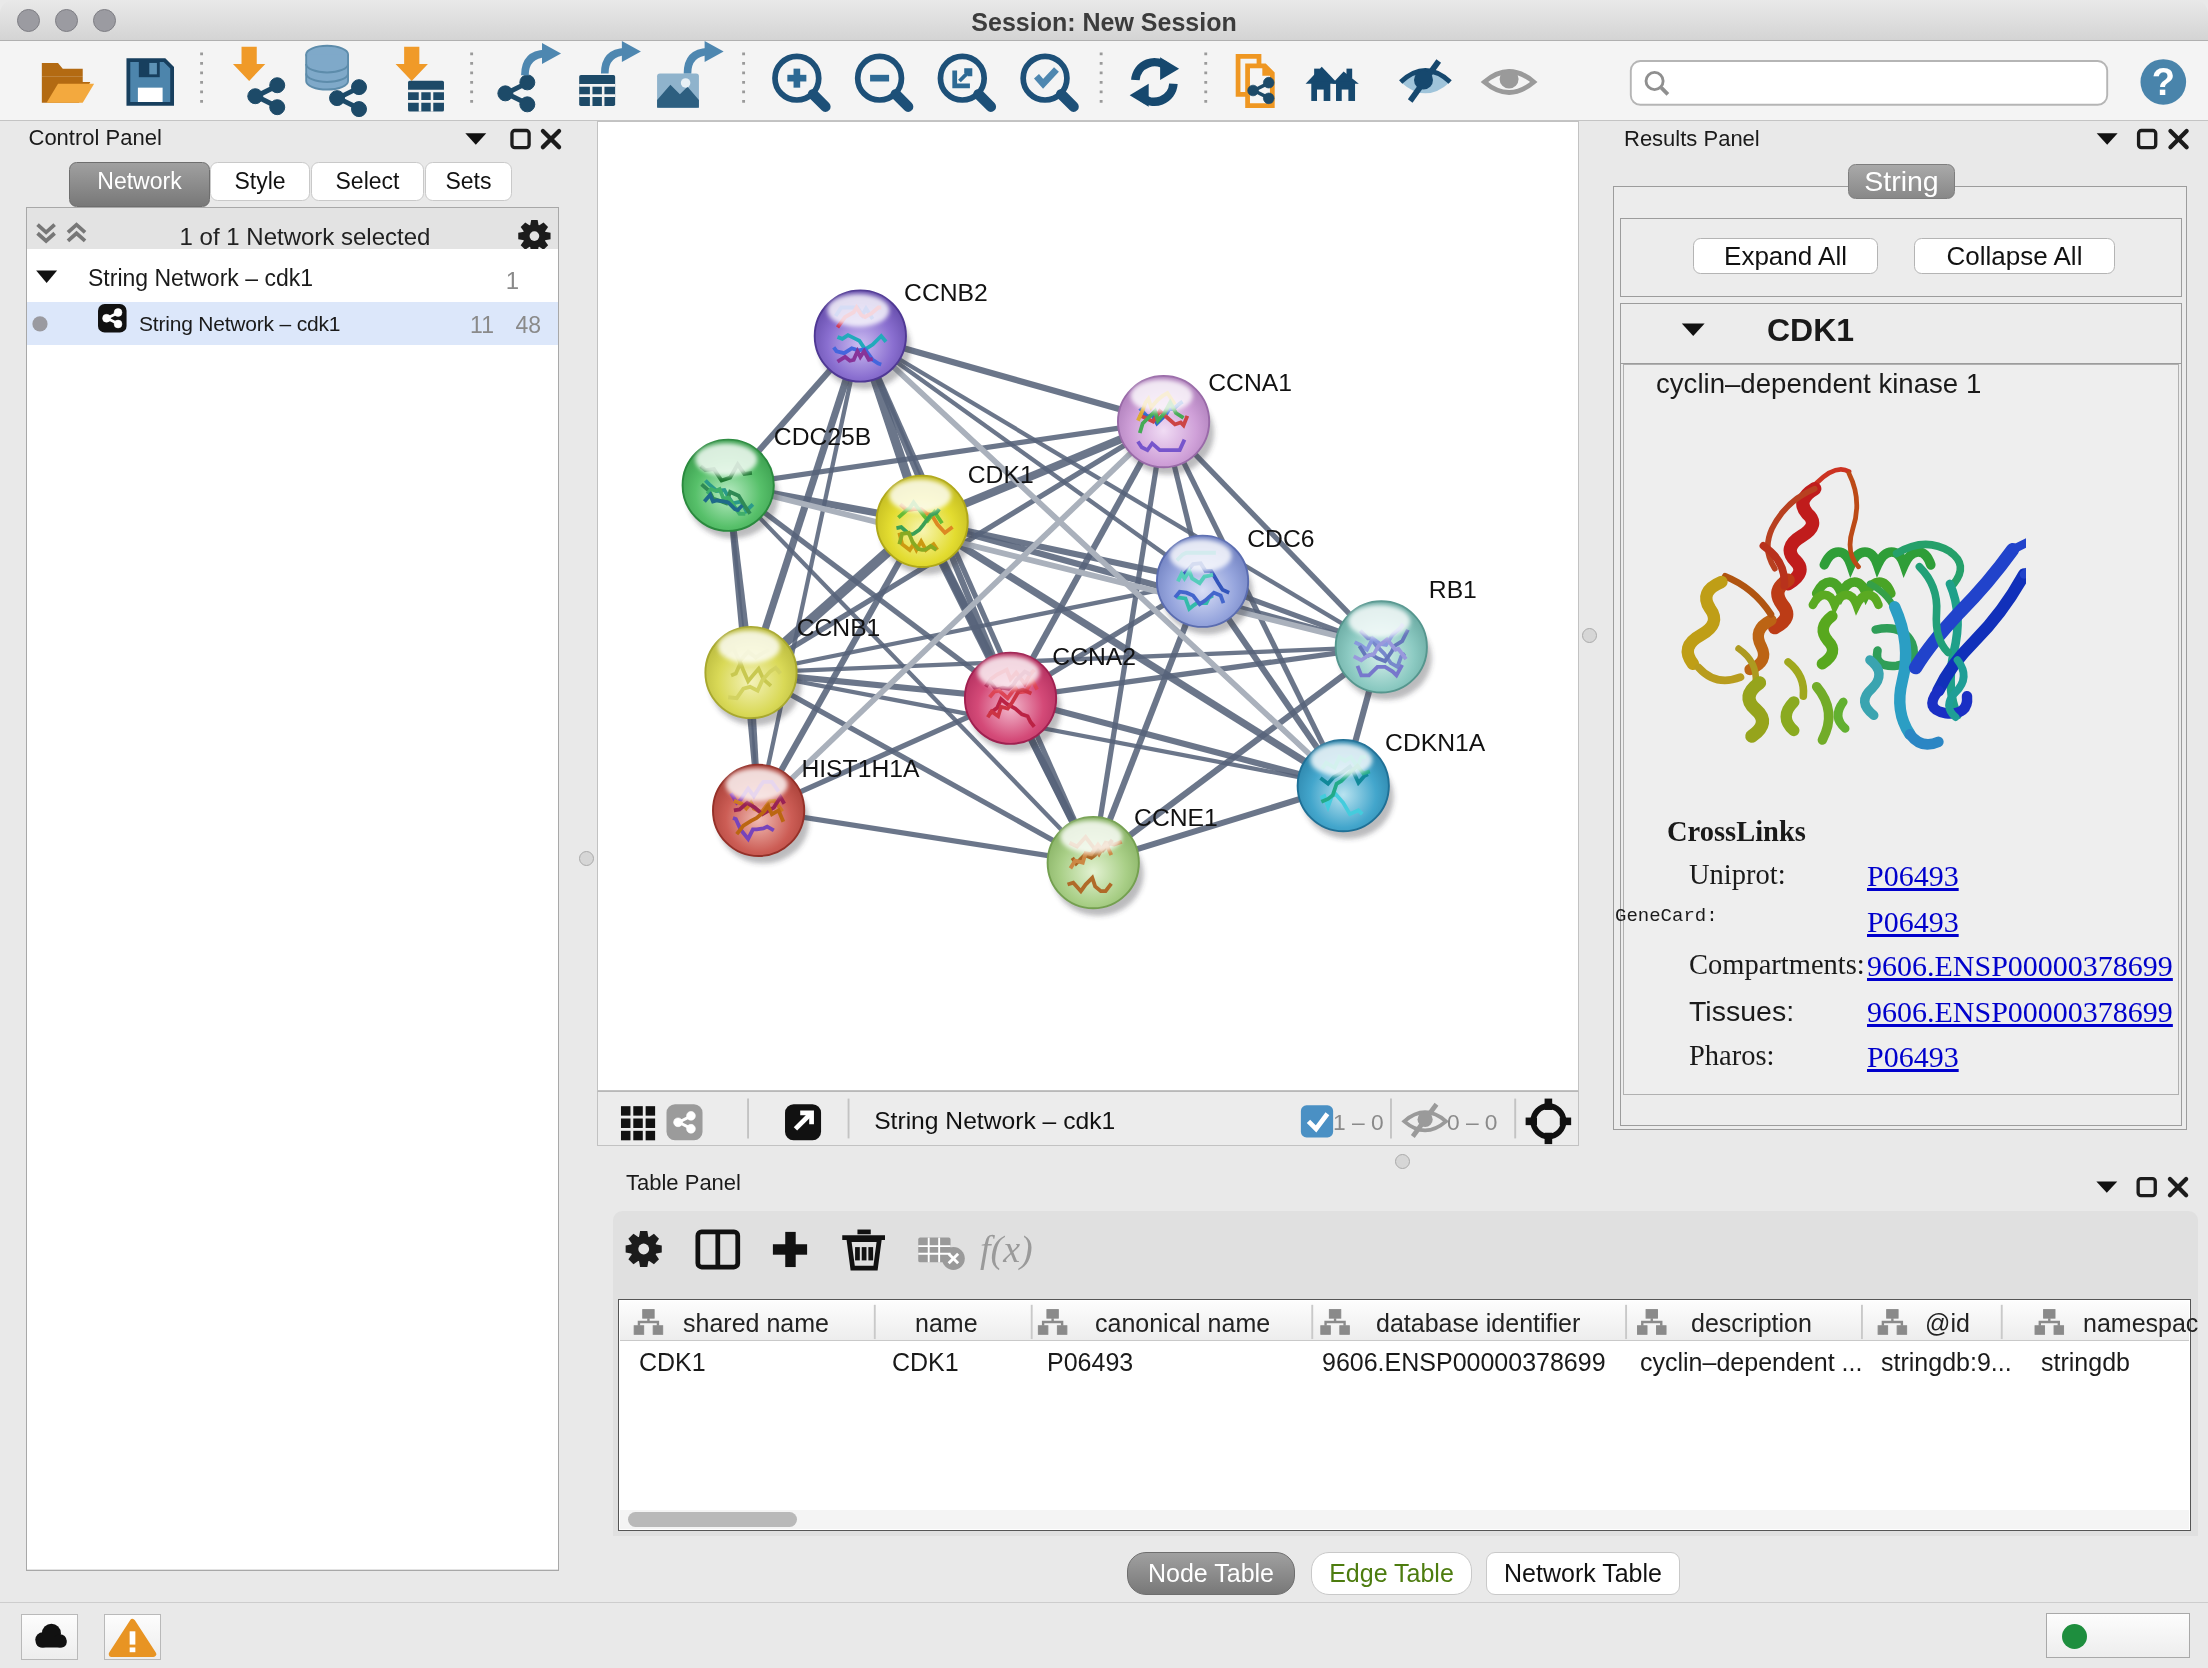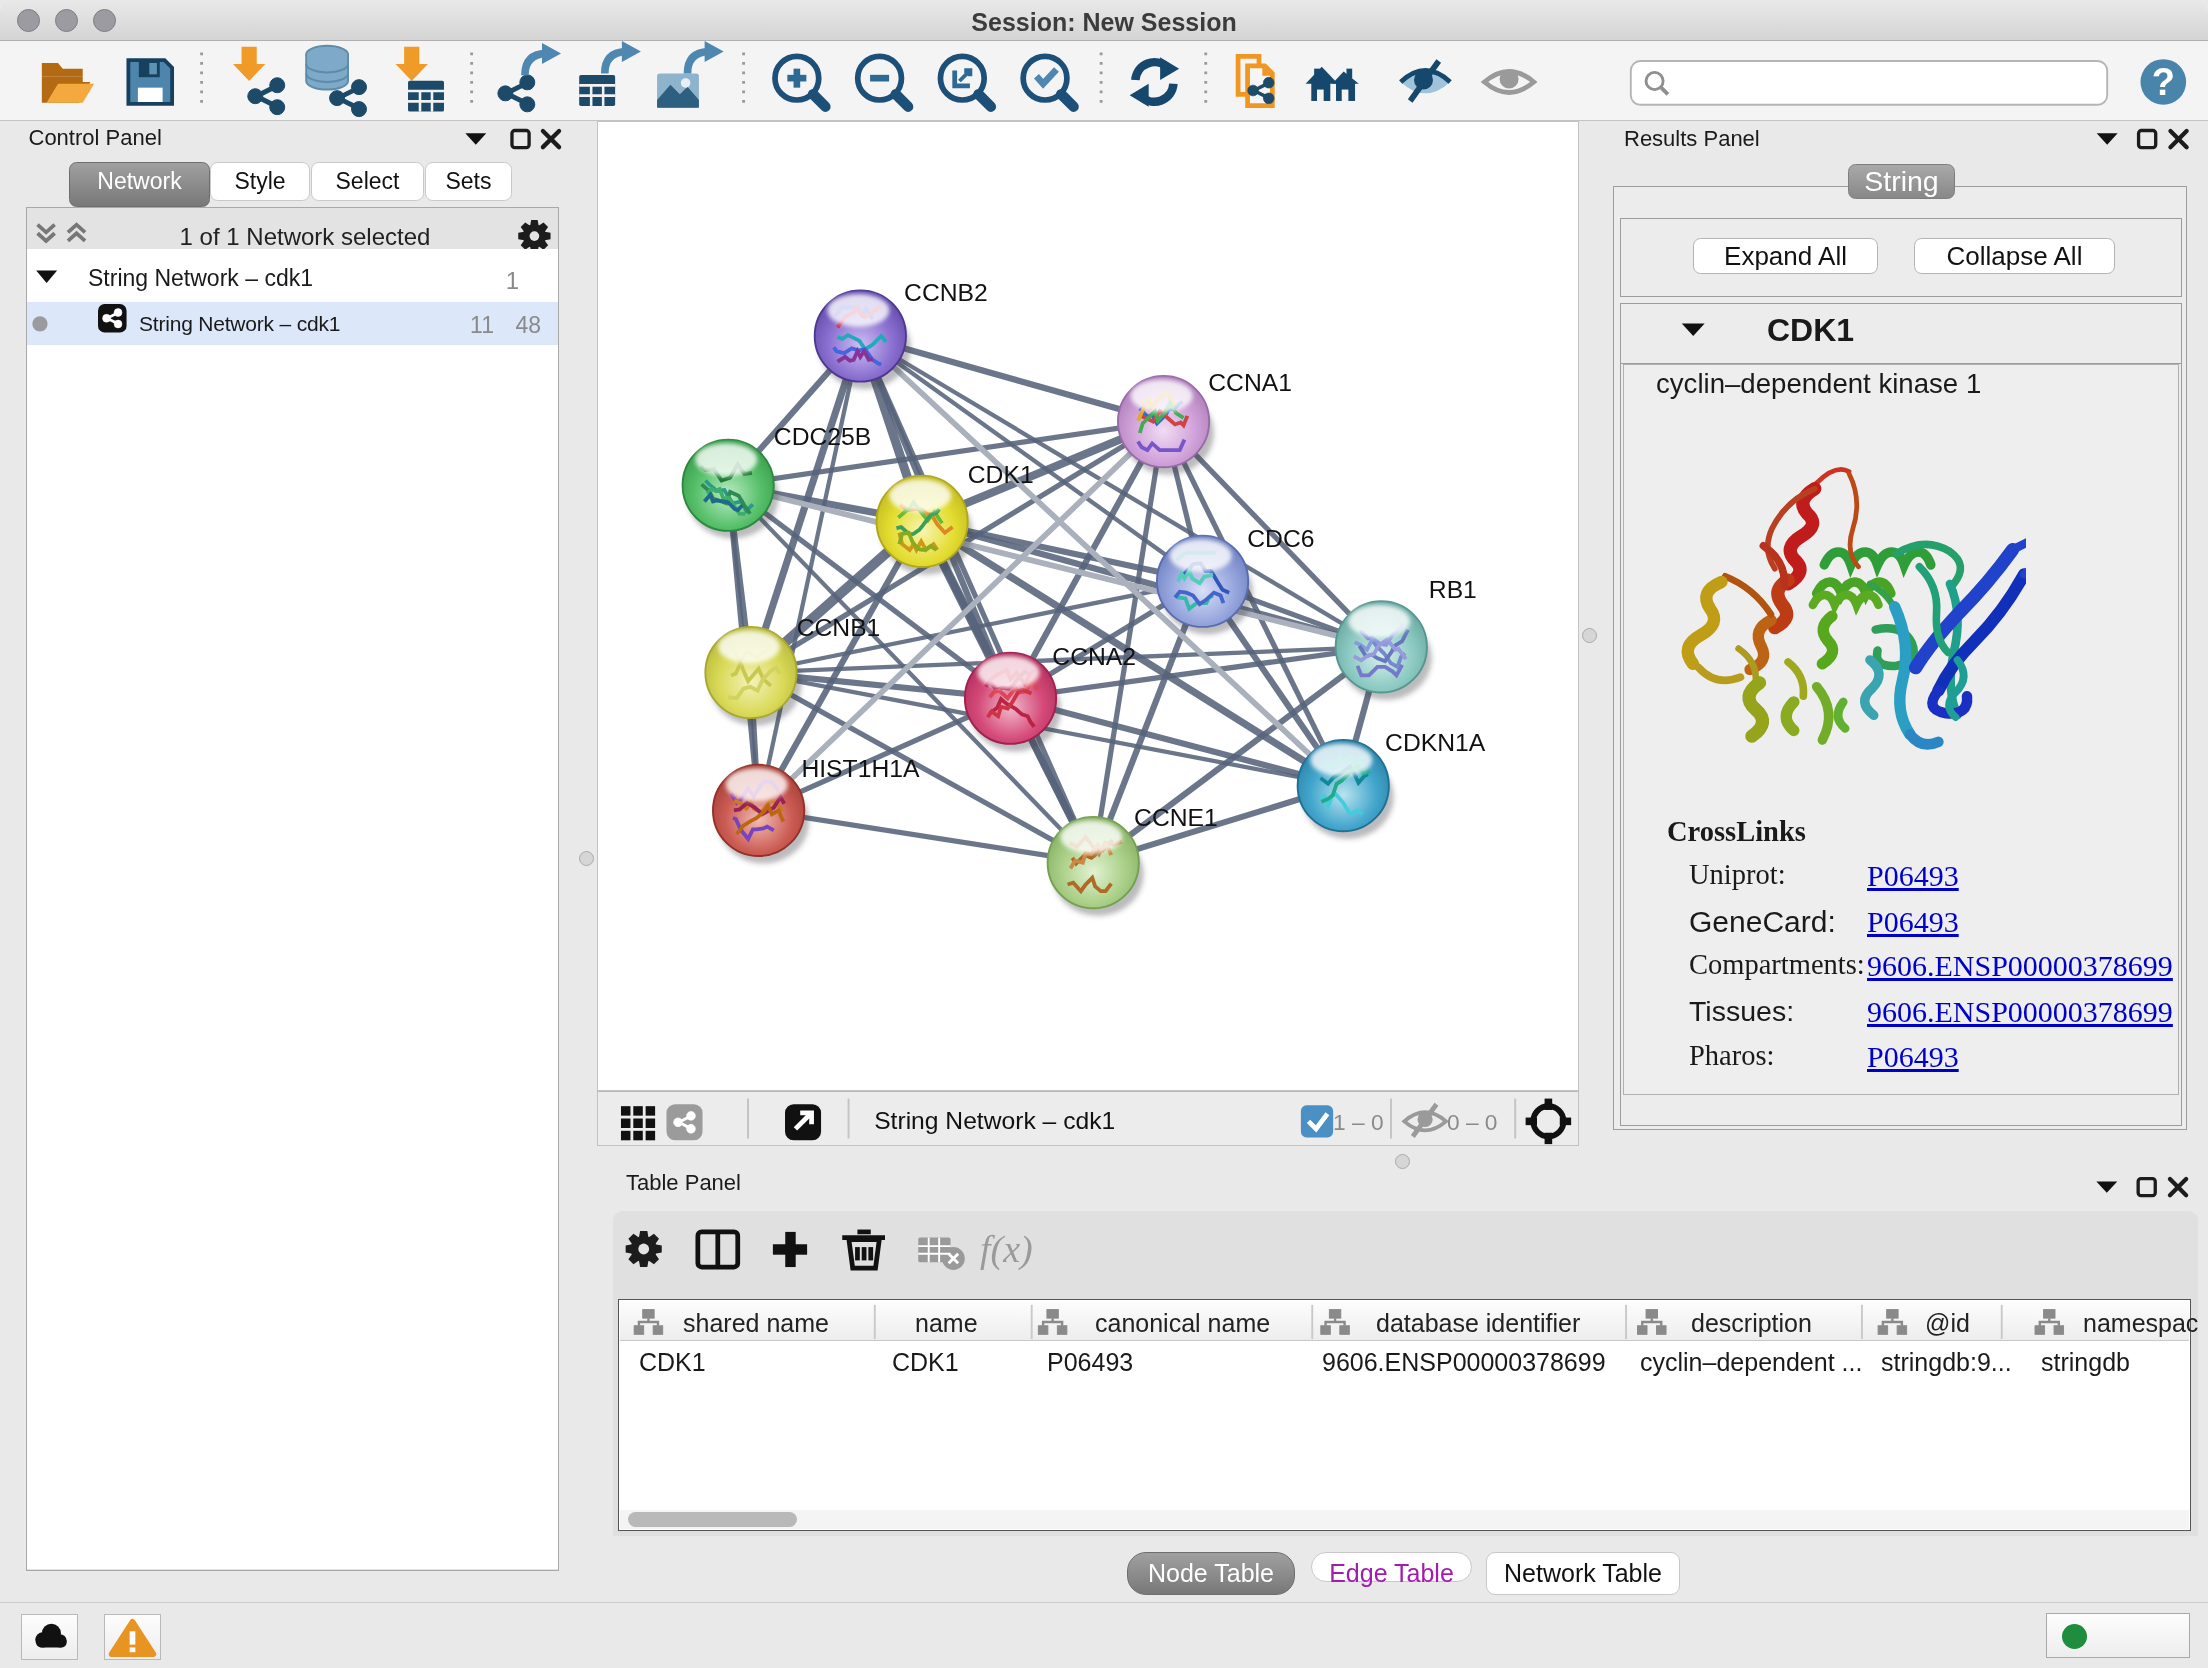--- a/index.html
+++ b/index.html
@@ -541,21 +541,21 @@
       <path d="M 260 110 Q 280 130 278 158 Q 276 186 290 200" stroke="#22a078" stroke-width="8"></path>
       <path d="M 208 208 q 18 14 2 30 q -16 14 2 28" stroke="#3aa4b0" stroke-width="10"></path>
       <path d="M 96 88 Q 120 104 118 130" stroke="#b8321c" stroke-width="8"></path>
       <path d="M 300 208 q 14 18 -2 34 q -14 14 0 26" stroke="#1f9e96" stroke-width="8"></path>
       <path d="M 122 210 Q 140 224 138 246" stroke="#a0a81e" stroke-width="8"></path>
     </g>
   </svg>
 <div class="txt" style="left:1667px;top:816px;font-family:'Liberation Serif',serif;font-size:28.5px;font-weight:bold">CrossLinks</div>
 <div class="txt" style="left:1689px;top:859px;font-family:'Liberation Serif',serif;font-size:28.5px">Uniprot:</div>
 <div class="txt" style="left:1867px;top:859px;font-family:'Liberation Serif',serif;font-size:30px;color:#0000cc;text-decoration:underline">P06493</div>
-<div class="txt" style="left:1689px;top:905px;font-family:Liberation Sans, sans-serif;font-size:30px">GeneCard:</div>
+<div class="txt" style="left:1615px;top:905px;font-family:Liberation Mono, monospace;font-size:19px">GeneCard:</div>
 <div class="txt" style="left:1867px;top:905px;font-family:'Liberation Serif',serif;font-size:30px;color:#0000cc;text-decoration:underline">P06493</div>
 <div class="txt" style="left:1689px;top:949px;font-family:'Liberation Serif',serif;font-size:28.5px">Compartments:</div>
 <div class="txt" style="left:1867px;top:949px;font-family:'Liberation Serif',serif;font-size:30px;color:#0000cc;text-decoration:underline">9606.ENSP00000378699</div>
 <div class="txt" style="left:1689px;top:995px;font-family:Liberation Sans, sans-serif;font-size:28.5px">Tissues:</div>
 <div class="txt" style="left:1867px;top:995px;font-family:'Liberation Serif',serif;font-size:30px;color:#0000cc;text-decoration:underline">9606.ENSP00000378699</div>
 <div class="txt" style="left:1689px;top:1040px;font-family:'Liberation Serif',serif;font-size:28.5px">Pharos:</div>
 <div class="txt" style="left:1867px;top:1040px;font-family:'Liberation Serif',serif;font-size:30px;color:#0000cc;text-decoration:underline">P06493</div>
 <div class="txt" style="left:626px;top:1170px;font-size:22px">Table Panel</div>
 <svg style="position:absolute;left:1598px;top:1132px" width="611" height="114" viewBox="0 0 642 120">
     <path d="M 524.0 52.0 L 546.0 52.0 L 535 64.0 Z" fill="#111"></path>
@@ -665,21 +665,21 @@
 <div class="txt" style="left:639px;top:1348px;font-size:25px">CDK1</div>
 <div class="txt" style="left:892px;top:1348px;font-size:25px">CDK1</div>
 <div class="txt" style="left:1047px;top:1348px;font-size:25px">P06493</div>
 <div class="txt" style="left:1322px;top:1348px;font-size:25px">9606.ENSP00000378699</div>
 <div class="txt" style="left:1640px;top:1348px;font-size:25px">cyclin–dependent ...</div>
 <div class="txt" style="left:1881px;top:1348px;font-size:25px">stringdb:9...</div>
 <div class="txt" style="left:2041px;top:1348px;font-size:25px">stringdb</div>
 <div class="abs" style="left:620px;top:1510px;width:1569px;height:19px;background:#f4f4f4"></div>
 <div class="abs" style="left:628px;top:1512px;width:169px;height:15px;background:#b9b9b9;border-radius:7.6px"></div>
 <div class="abs" style="left:1127px;top:1552px;width:168px;height:43px;background:linear-gradient(#a0a0a0,#787878);color:#fff;border:1px solid #6e6e6e;border-radius:19px;font-size:25px;text-align:center;line-height:41px">Node Table</div>
-<div class="abs" style="left:1311px;top:1552px;width:161px;height:30px;background:#fff;color:#a21caf;border:1px solid #c9c9c9;border-radius:18px;font-size:25px;text-align:center;line-height:41px">Edge Table</div>
+<div class="abs" style="left:1311px;top:1552px;width:161px;height:43px;background:#fff;color:#4d7c0f;border:1px solid #c9c9c9;border-radius:18px;font-size:25px;text-align:center;line-height:41px">Edge Table</div>
 <div class="abs" style="left:1486px;top:1552px;width:194px;height:43px;background:#fff;color:#111;border:1px solid #c9c9c9;border-radius:9px;font-size:25px;text-align:center;line-height:41px">Network Table</div>
 <div class="abs" style="left:0;top:1602px;width:2208px;height:67px;background:#e9e9e9;border-top:1px solid #cdcdcd"></div>
 <div class="abs" style="left:21px;top:1614px;width:57px;height:46px;background:linear-gradient(#fdfdfd,#ededed);border:1px solid #b9b9b9"></div>
 <svg style="position:absolute;left:21px;top:1614px" width="57" height="46" viewBox="0 0 60 48">
     <g fill="#111">
       <circle cx="23" cy="27" r="8"></circle>
       <circle cx="32" cy="20" r="10"></circle>
       <circle cx="41" cy="28" r="7"></circle>
       <rect x="16" y="24" width="32" height="11" rx="5"></rect>
     </g>

